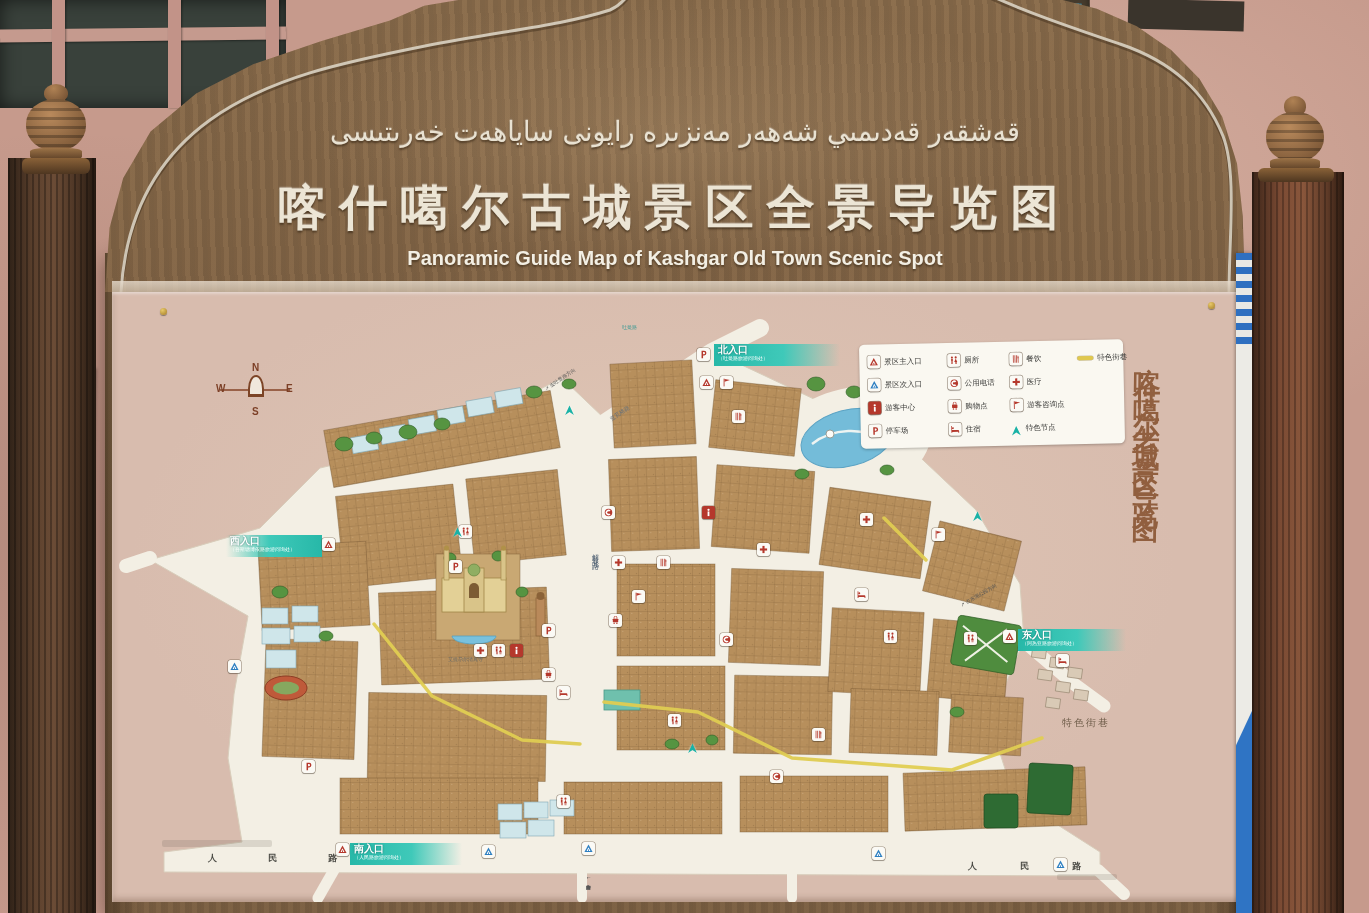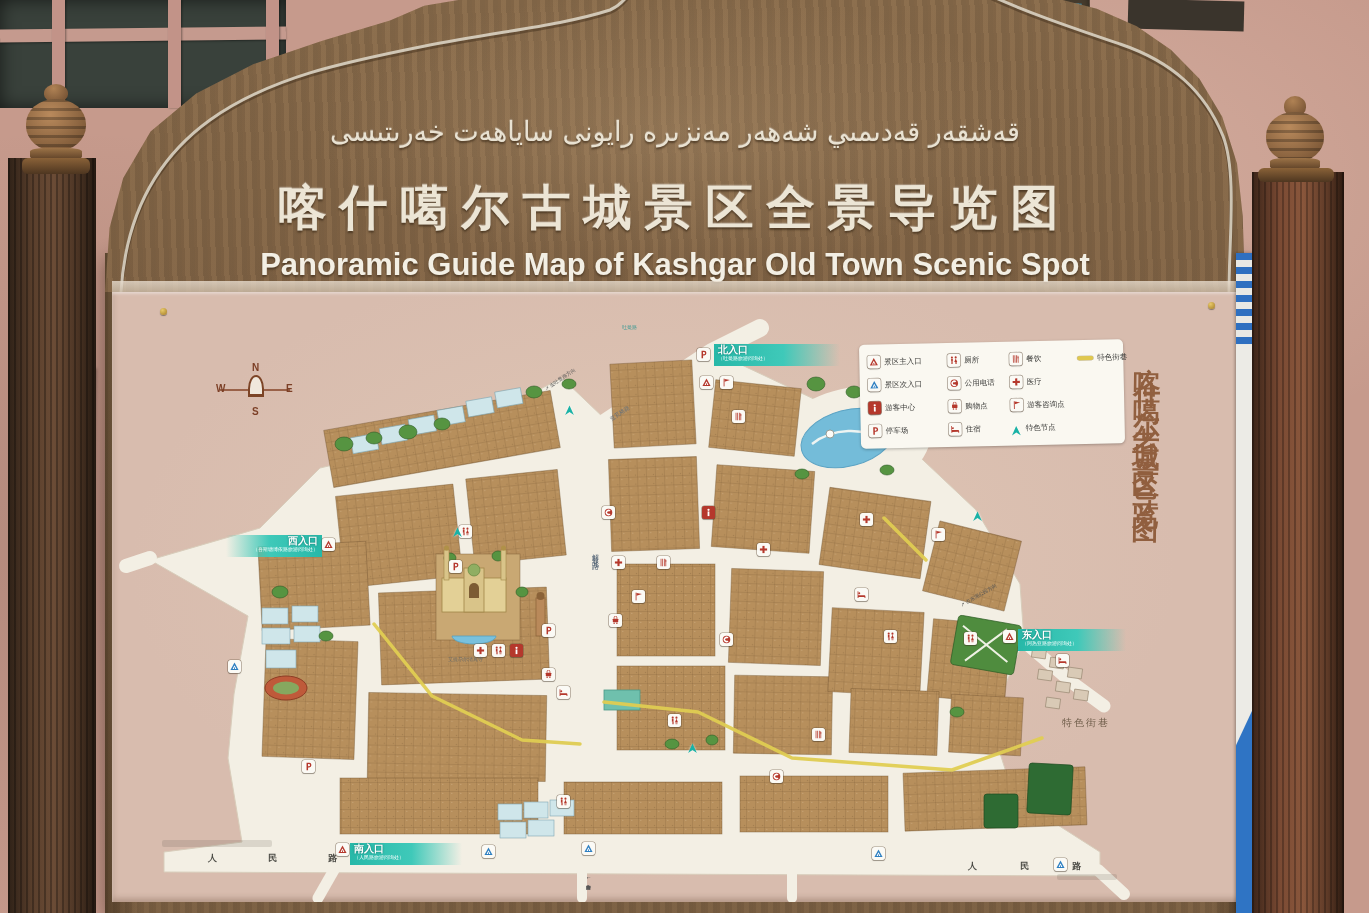--- a/index.html
+++ b/index.html
@@ -31,21 +31,21 @@
         radial-gradient(520px 200px at 50% 45%, rgba(210,180,140,.22), transparent 70%),
         repeating-linear-gradient(88deg, rgba(88,60,36,.18) 0 3px, rgba(160,120,80,.12) 3px 8px, rgba(70,48,28,.16) 8px 13px),
         linear-gradient(#8a6e4e,#826648);
       clip-path:polygon(0% 100%,0.4% 78%,1.6% 61%,4% 45%,8% 32%,13% 22%,19% 14%,25% 7%,28% 2%,31% 0%,84% 0%,87% 3%,90.5% 9%,93.5% 17%,96% 27%,98% 40%,99.3% 56%,99.8% 74%,100% 100%);}
   .arch-line{left:105px;top:0;width:1140px;height:292px;pointer-events:none}
   .head-strip{left:112px;top:281px;width:1126px;height:11px;background:linear-gradient(#e9ded0,#cdbda9);opacity:.8}
   .t-uyghur{left:260px;top:116px;width:830px;text-align:center;font-size:27px;color:#e9e2d2;
       text-shadow:0 2px 2px rgba(50,35,18,.6),0 -1px 1px rgba(255,255,255,.28);font-family:"DejaVu Sans",sans-serif}
   .t-cn{left:235px;top:176px;width:880px;text-align:center;font-size:48px;font-weight:bold;letter-spacing:13px;
       color:#ece5d5;text-shadow:0 2px 2px rgba(50,35,18,.6),0 -1px 1px rgba(255,255,255,.3);font-family:"DejaVu Sans",sans-serif}
-  .t-en{left:235px;top:247px;width:880px;text-align:center;font-size:31px;font-weight:bold;color:#f3efe4;
+  .t-en{left:235px;top:247px;width:880px;text-align:center;font-size:20px;font-weight:bold;color:#f3efe4;
       text-shadow:0 2px 2px rgba(50,35,18,.55);font-family:"Liberation Sans",sans-serif}
   
   .panel{left:112px;top:292px;width:1128px;height:610px;
       background:
         radial-gradient(700px 420px at 48% 45%, #e0c7b5, transparent 75%),
         #d8bcae;
       box-shadow:inset 0 2px 3px rgba(255,255,255,.45), inset 0 -3px 6px rgba(80,50,30,.3);}
   .mapsvg{position:absolute;left:0;top:0}
   .screw{width:7px;height:7px;border-radius:50%;background:radial-gradient(circle at 35% 30%,#e8c96a,#a57d25);box-shadow:0 1px 1px rgba(0,0,0,.4)}
   
@@ -55,21 +55,21 @@
   .mi.b svg{color:#2d7fc1}
   .mi.inv{background:#b5382c}
   .mi.inv svg{color:#fff}
   .node{position:absolute;width:11px;height:11px}
   .node svg{width:11px;height:11px;color:#19b2a6;filter:drop-shadow(0 0 1px rgba(255,255,255,.8))}
   
   .banner{position:absolute;height:22px;color:#fff;padding:1px 4px;box-sizing:border-box}
   .banner .bl{font-size:10px;font-weight:bold;line-height:10px;text-shadow:0 0 2px rgba(0,70,65,.7);font-family:"DejaVu Sans",sans-serif}
   .banner .bn{font-size:5px;line-height:6px;opacity:.95;white-space:nowrap;font-family:"DejaVu Sans",sans-serif}
   .bg-e{background:linear-gradient(90deg,#27b8a8,#3fc9b9 55%,rgba(63,201,185,0))}
-  .bg-w{background:linear-gradient(270deg,#27b8a8,#3fc9b9 55%,rgba(63,201,185,0));text-align:right}
+  .bg-w{background:linear-gradient(270deg,#27b8a8,#3fc9b9 55%,rgba(63,201,185,0));text-align:left}
   
   .legend{position:absolute;left:748px;top:50px;width:264px;height:104px;background:#faf8f1;border-radius:5px;
       transform:rotate(-1.2deg);box-shadow:0 1px 3px rgba(0,0,0,.28);
       display:grid;grid-template-columns:80px 62px 68px 1fr;grid-template-rows:repeat(4,1fr);
       padding:6px 8px;box-sizing:border-box;align-items:center}
   .lcell{display:flex;align-items:center;gap:4px}
   .lcell .lbl{font-size:7.5px;color:#3a3a38;font-family:"DejaVu Sans",sans-serif;white-space:nowrap}
   .lcell .mi{position:static;flex:none}
   .swatch{width:16px;height:4px;border-radius:2px;background:#e0c84e;box-shadow:0 0 0 .5px rgba(120,100,30,.4);flex:none}
   .lnode{width:11px;height:11px;flex:none}

